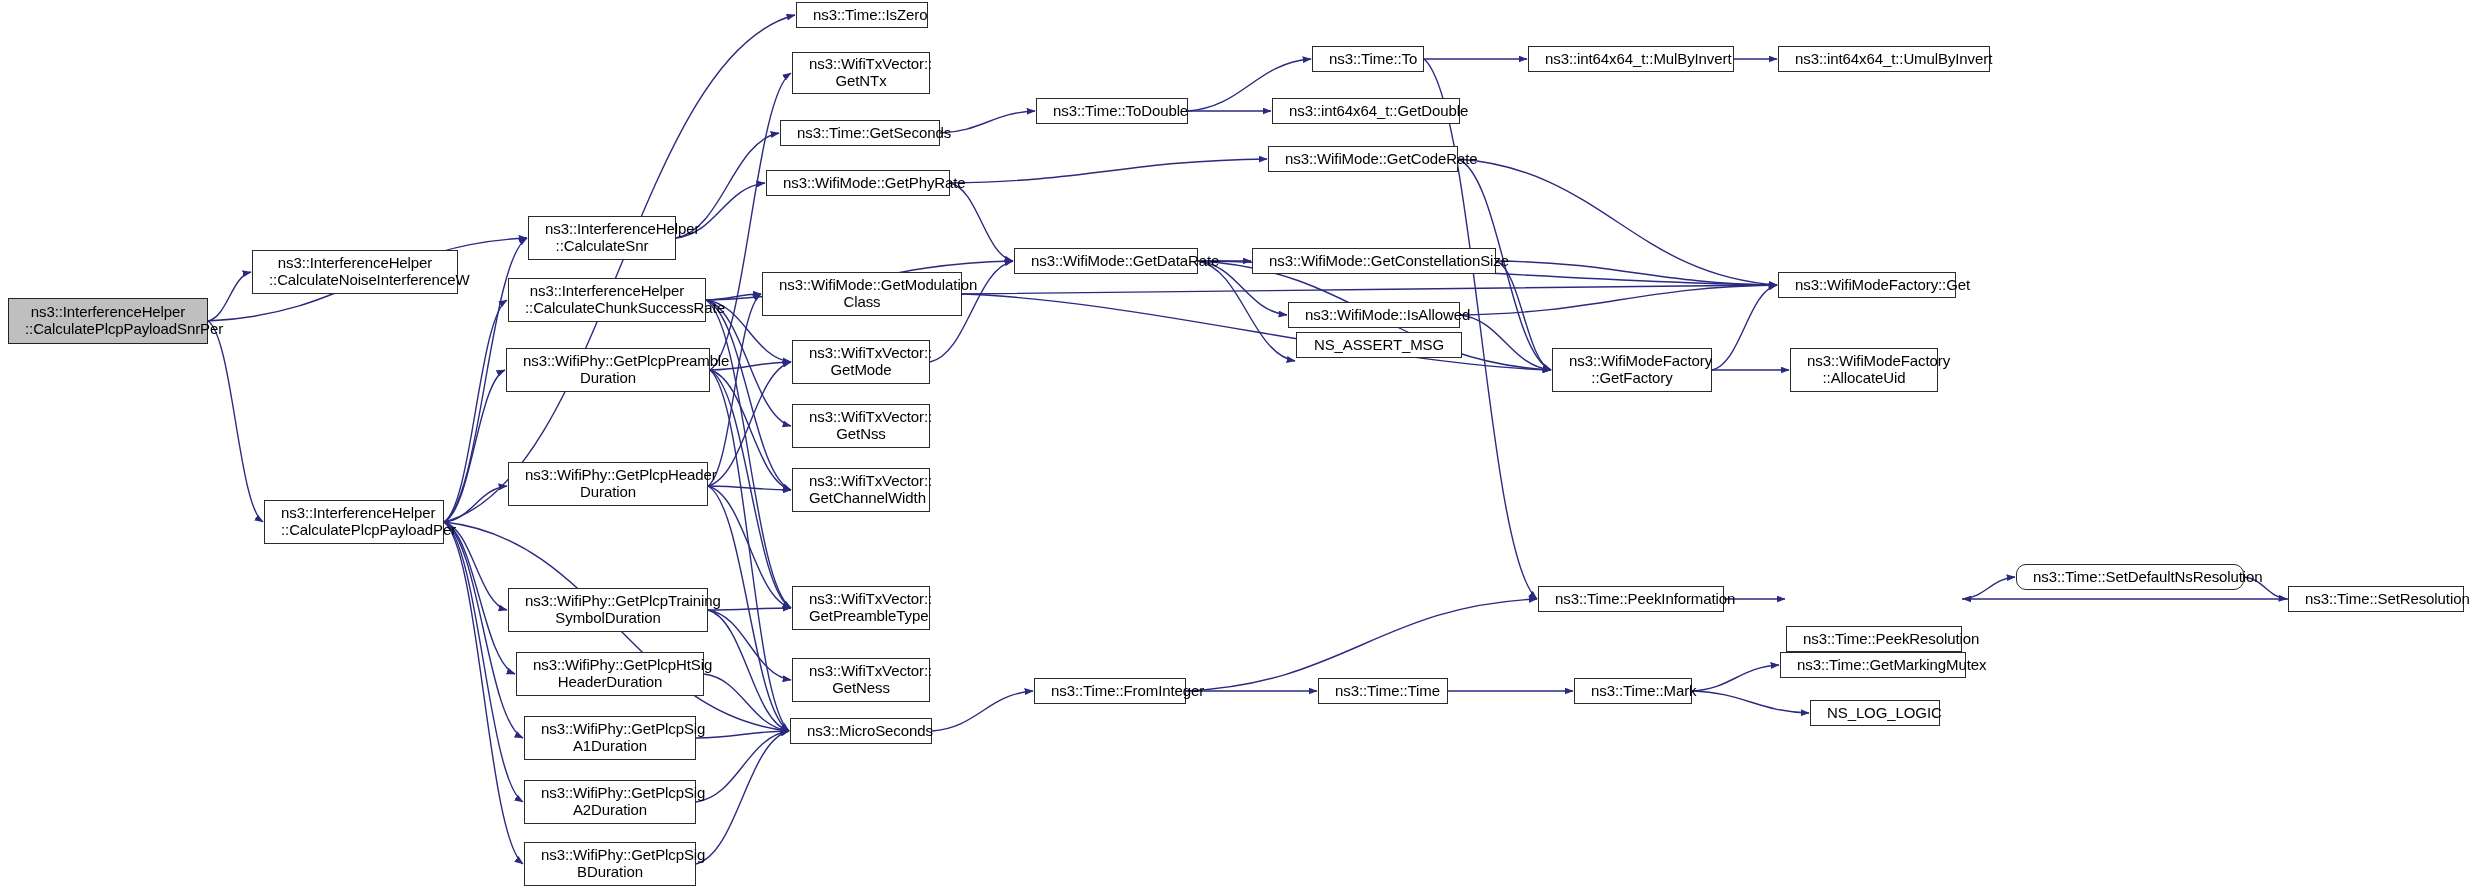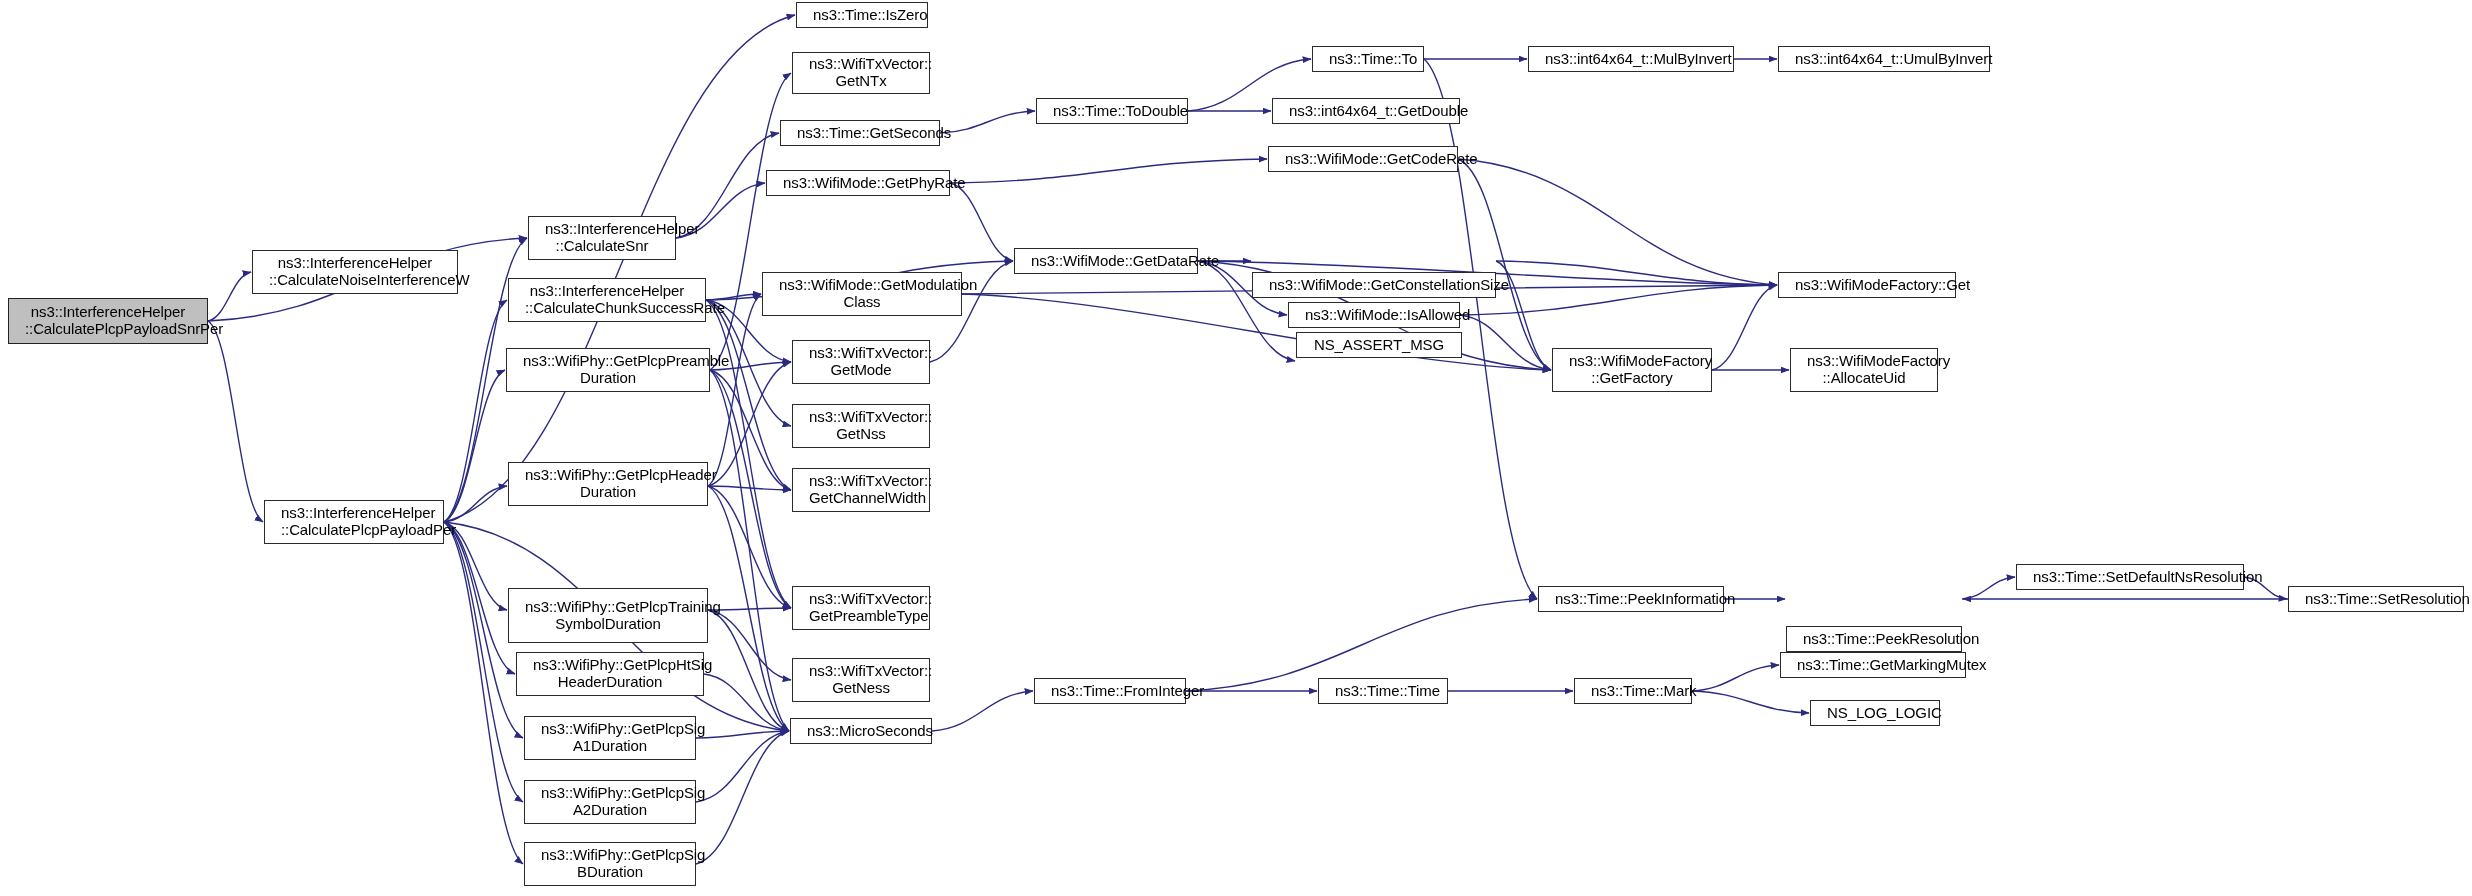--- a/index.html
+++ b/index.html
@@ -129,21 +129,21 @@
       <div class="node" style="left: 264px; top: 500px; width: 180px; height: 44px;"><span class="lbl">ns3::InterferenceHelper
 ::CalculatePlcpPayloadPer</span></div>
       <div class="node" style="left: 528px; top: 216px; width: 148px; height: 44px;"><span class="lbl">ns3::InterferenceHelper
 ::CalculateSnr</span></div>
       <div class="node" style="left: 508px; top: 278px; width: 198px; height: 44px;"><span class="lbl">ns3::InterferenceHelper
 ::CalculateChunkSuccessRate</span></div>
       <div class="node" style="left: 506px; top: 348px; width: 204px; height: 44px;"><span class="lbl">ns3::WifiPhy::GetPlcpPreamble
 Duration</span></div>
       <div class="node" style="left: 508px; top: 448px; width: 200px; height: 44px; margin-top: 14px;"><span class="lbl">ns3::WifiPhy::GetPlcpHeader
 Duration</span></div>
-      <div class="node" style="left: 508px; top: 588px; width: 200px; height: 55px; text-align: center;"><span class="lbl">ns3::WifiPhy::GetPlcpTraining
+      <div class="node" style="left: 508px; top: 588px; width: 200px; height: 44px; text-align: center;"><span class="lbl">ns3::WifiPhy::GetPlcpTraining
 SymbolDuration</span></div>
       <div class="node" style="left: 516px; top: 652px; width: 188px; height: 44px;"><span class="lbl">ns3::WifiPhy::GetPlcpHtSig
 HeaderDuration</span></div>
       <div class="node" style="left: 524px; top: 716px; width: 172px; height: 44px;"><span class="lbl">ns3::WifiPhy::GetPlcpSig
 A1Duration</span></div>
       <div class="node" style="left: 524px; top: 780px; width: 172px; height: 44px;"><span class="lbl">ns3::WifiPhy::GetPlcpSig
 A2Duration</span></div>
       <div class="node" style="left: 524px; top: 842px; width: 172px; height: 44px;"><span class="lbl">ns3::WifiPhy::GetPlcpSig
 BDuration</span></div>
       <div class="node" style="left: 796px; top: 2px; width: 132px; height: 26px;"><span class="lbl">ns3::Time::IsZero</span></div>
@@ -163,32 +163,32 @@
 GetPreambleType</span></div>
       <div class="node" style="left: 792px; top: 658px; width: 138px; height: 44px;"><span class="lbl">ns3::WifiTxVector::
 GetNess</span></div>
       <div class="node" style="left: 790px; top: 718px; width: 142px; height: 26px;"><span class="lbl">ns3::MicroSeconds</span></div>
       <div class="node" style="left: 1036px; top: 98px; width: 152px; height: 26px;"><span class="lbl">ns3::Time::ToDouble</span></div>
       <div class="node" style="left: 1014px; top: 248px; width: 184px; height: 26px;"><span class="lbl">ns3::WifiMode::GetDataRate</span></div>
       <div class="node" style="left: 1034px; top: 678px; width: 152px; height: 26px;"><span class="lbl">ns3::Time::FromInteger</span></div>
       <div class="node" style="left: 1312px; top: 46px; width: 112px; height: 26px;"><span class="lbl">ns3::Time::To</span></div>
       <div class="node" style="left: 1272px; top: 98px; width: 188px; height: 26px;"><span class="lbl">ns3::int64x64_t::GetDouble</span></div>
       <div class="node" style="left: 1268px; top: 146px; width: 190px; height: 26px;"><span class="lbl">ns3::WifiMode::GetCodeRate</span></div>
-      <div class="node" style="left: 1252px; top: 248px; width: 244px; height: 26px; margin-top: 24px;"><span class="lbl">ns3::WifiMode::GetConstellationSize</span></div>
+      <div class="node" style="left: 1252px; top: 248px; width: 244px; height: 26px;"><span class="lbl">ns3::WifiMode::GetConstellationSize</span></div>
       <div class="node" style="left: 1288px; top: 302px; width: 172px; height: 26px;"><span class="lbl">ns3::WifiMode::IsAllowed</span></div>
       <div class="node" style="left: 1296px; top: 332px; width: 166px; height: 26px;"><span class="lbl">NS_ASSERT_MSG</span></div>
       <div class="node" style="left: 1552px; top: 348px; width: 160px; height: 44px;"><span class="lbl">ns3::WifiModeFactory
 ::GetFactory</span></div>
       <div class="node" style="left: 1778px; top: 272px; width: 178px; height: 26px;"><span class="lbl">ns3::WifiModeFactory::Get</span></div>
       <div class="node" style="left: 1790px; top: 348px; width: 148px; height: 44px;"><span class="lbl">ns3::WifiModeFactory
 ::AllocateUid</span></div>
       <div class="node" style="left: 1528px; top: 46px; width: 206px; height: 26px;"><span class="lbl">ns3::int64x64_t::MulByInvert</span></div>
       <div class="node" style="left: 1778px; top: 46px; width: 212px; height: 26px;"><span class="lbl">ns3::int64x64_t::UmulByInvert</span></div>
       <div class="node" style="left: 1538px; top: 586px; width: 186px; height: 26px;"><span class="lbl">ns3::Time::PeekInformation</span></div>
       <div class="node" style="left: 1786px; top: 586px; width: 176px; height: 26px; margin-top: 40px;"><span class="lbl">ns3::Time::PeekResolution</span></div>
-      <div class="node" style="left: 2016px; top: 564px; width: 228px; height: 26px;"><span class="lbl">ns3::Time::SetDefaultNsResolution</span></div>
+      <div class="node" style="left: 2016px; top: 564px; width: 228px; height: 26px; border-radius: 10px;"><span class="lbl">ns3::Time::SetDefaultNsResolution</span></div>
       <div class="node" style="left: 2288px; top: 586px; width: 176px; height: 26px;"><span class="lbl">ns3::Time::SetResolution</span></div>
       <div class="node" style="left: 1318px; top: 678px; width: 130px; height: 26px;"><span class="lbl">ns3::Time::Time</span></div>
       <div class="node" style="left: 1574px; top: 678px; width: 118px; height: 26px;"><span class="lbl">ns3::Time::Mark</span></div>
       <div class="node" style="left: 1780px; top: 652px; width: 186px; height: 26px;"><span class="lbl">ns3::Time::GetMarkingMutex</span></div>
       <div class="node" style="left: 1810px; top: 700px; width: 130px; height: 26px;"><span class="lbl">NS_LOG_LOGIC</span></div>
     </div>
 </div>
 
 </body></html>

